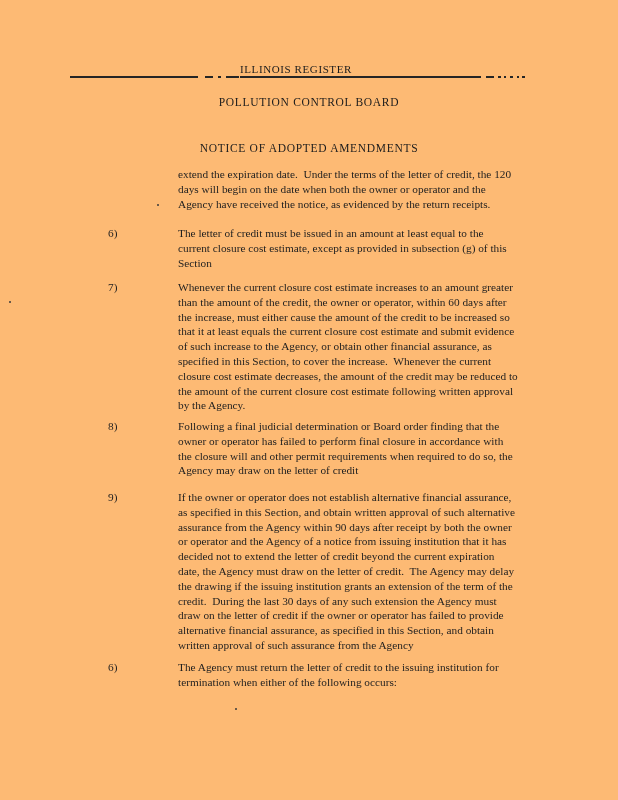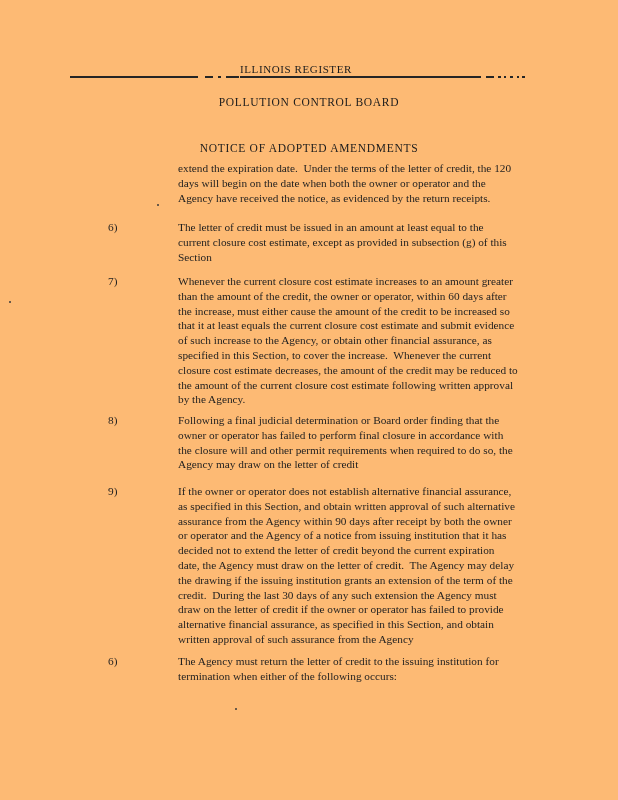--- a/index.html
+++ b/index.html
@@ -21,21 +21,21 @@
     white-space:pre; color:#1c1c1c;
   }
   .center-heading {
     position:absolute; left:0; width:618px;
     text-align:center; font-size:11.5px; letter-spacing:0.7px;
     white-space:pre; color:#1c1c1c;
   }
   .heading-board  { top:96px; }
   .heading-notice { top:108px;margin-top:34px; }
 
-  .document-body { position:absolute; left:0; top:4px; width:618px; height:681px; }
+  .document-body { position:absolute; left:0; top:10px; width:618px; height:681px; }
   .para { position:absolute; left:0; width:618px; }
   .para-num {
     position:absolute; left:108px; top:0;
     font-size:11.3px; line-height:14.8px; white-space:pre;
   }
   .para-text {
     position:absolute; left:178px; top:0;
     font-size:11.3px; line-height:14.8px;
     white-space:pre;
   }

